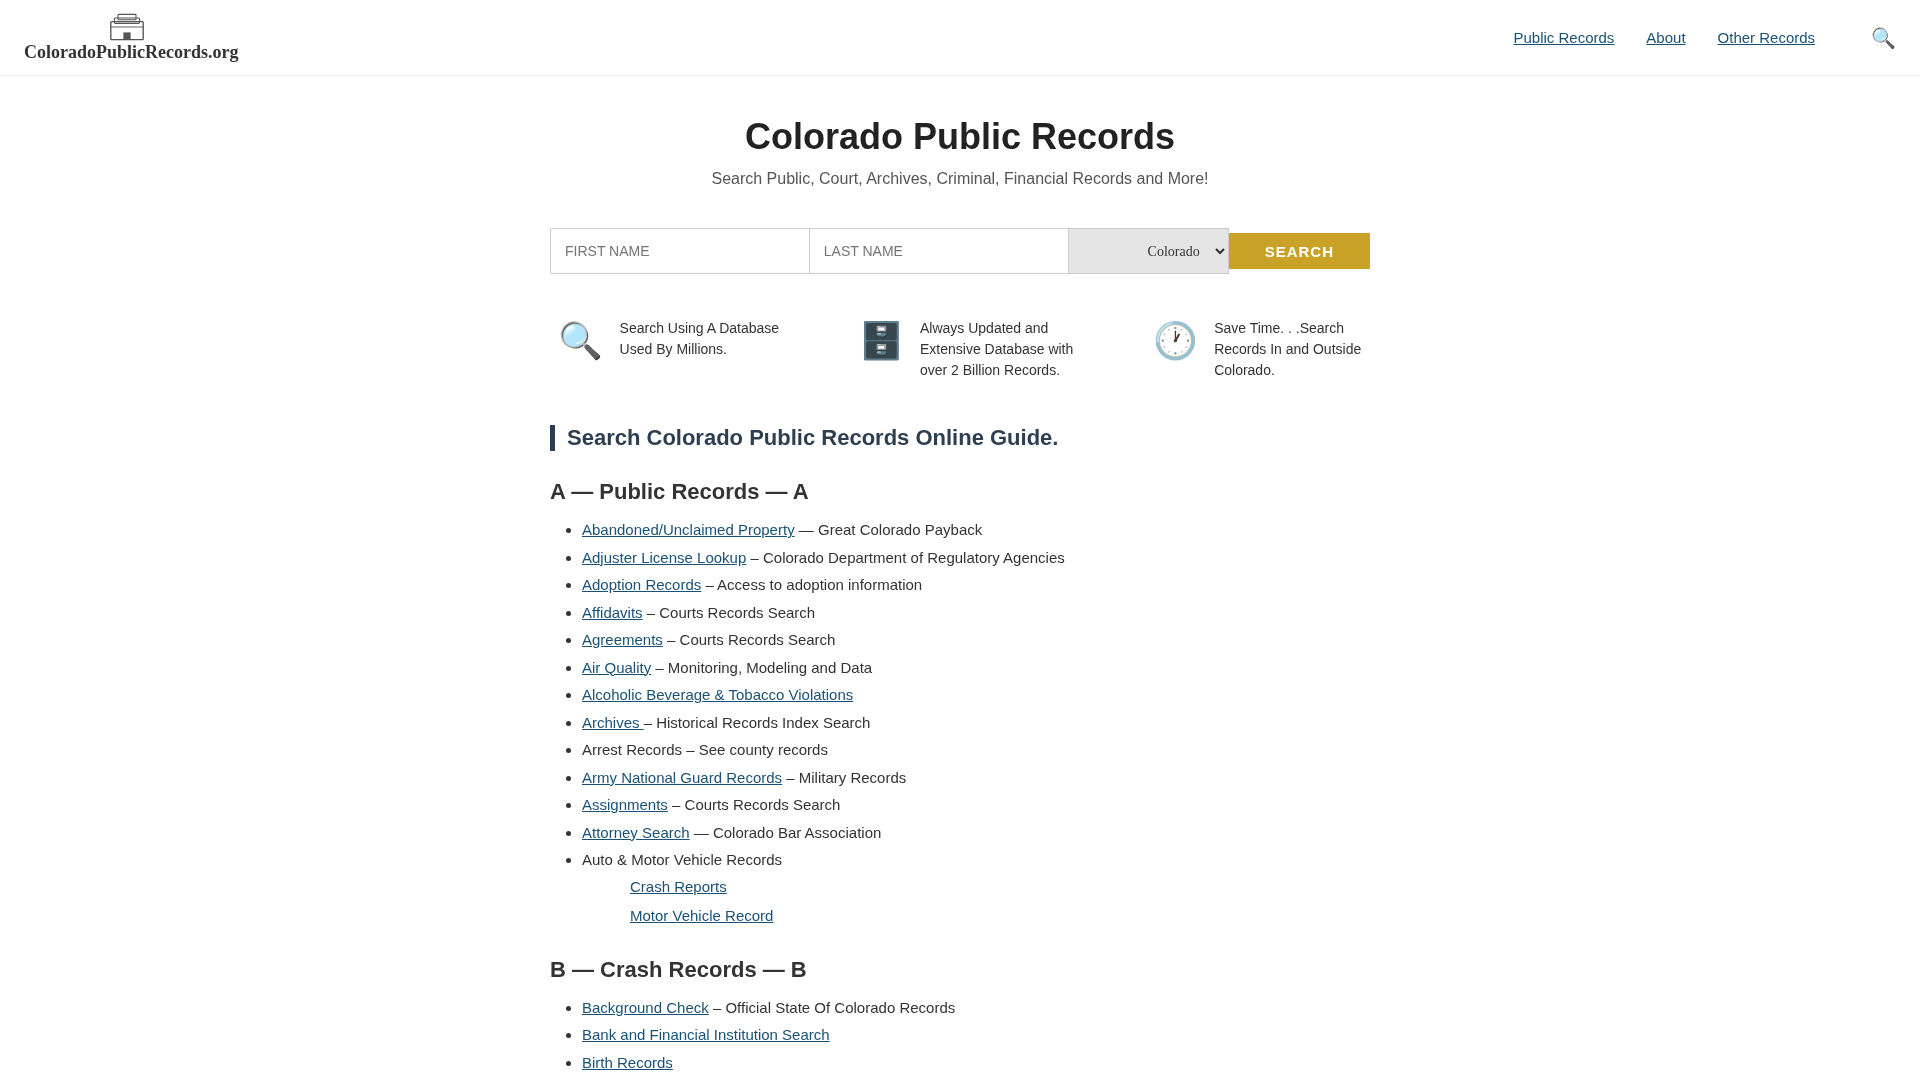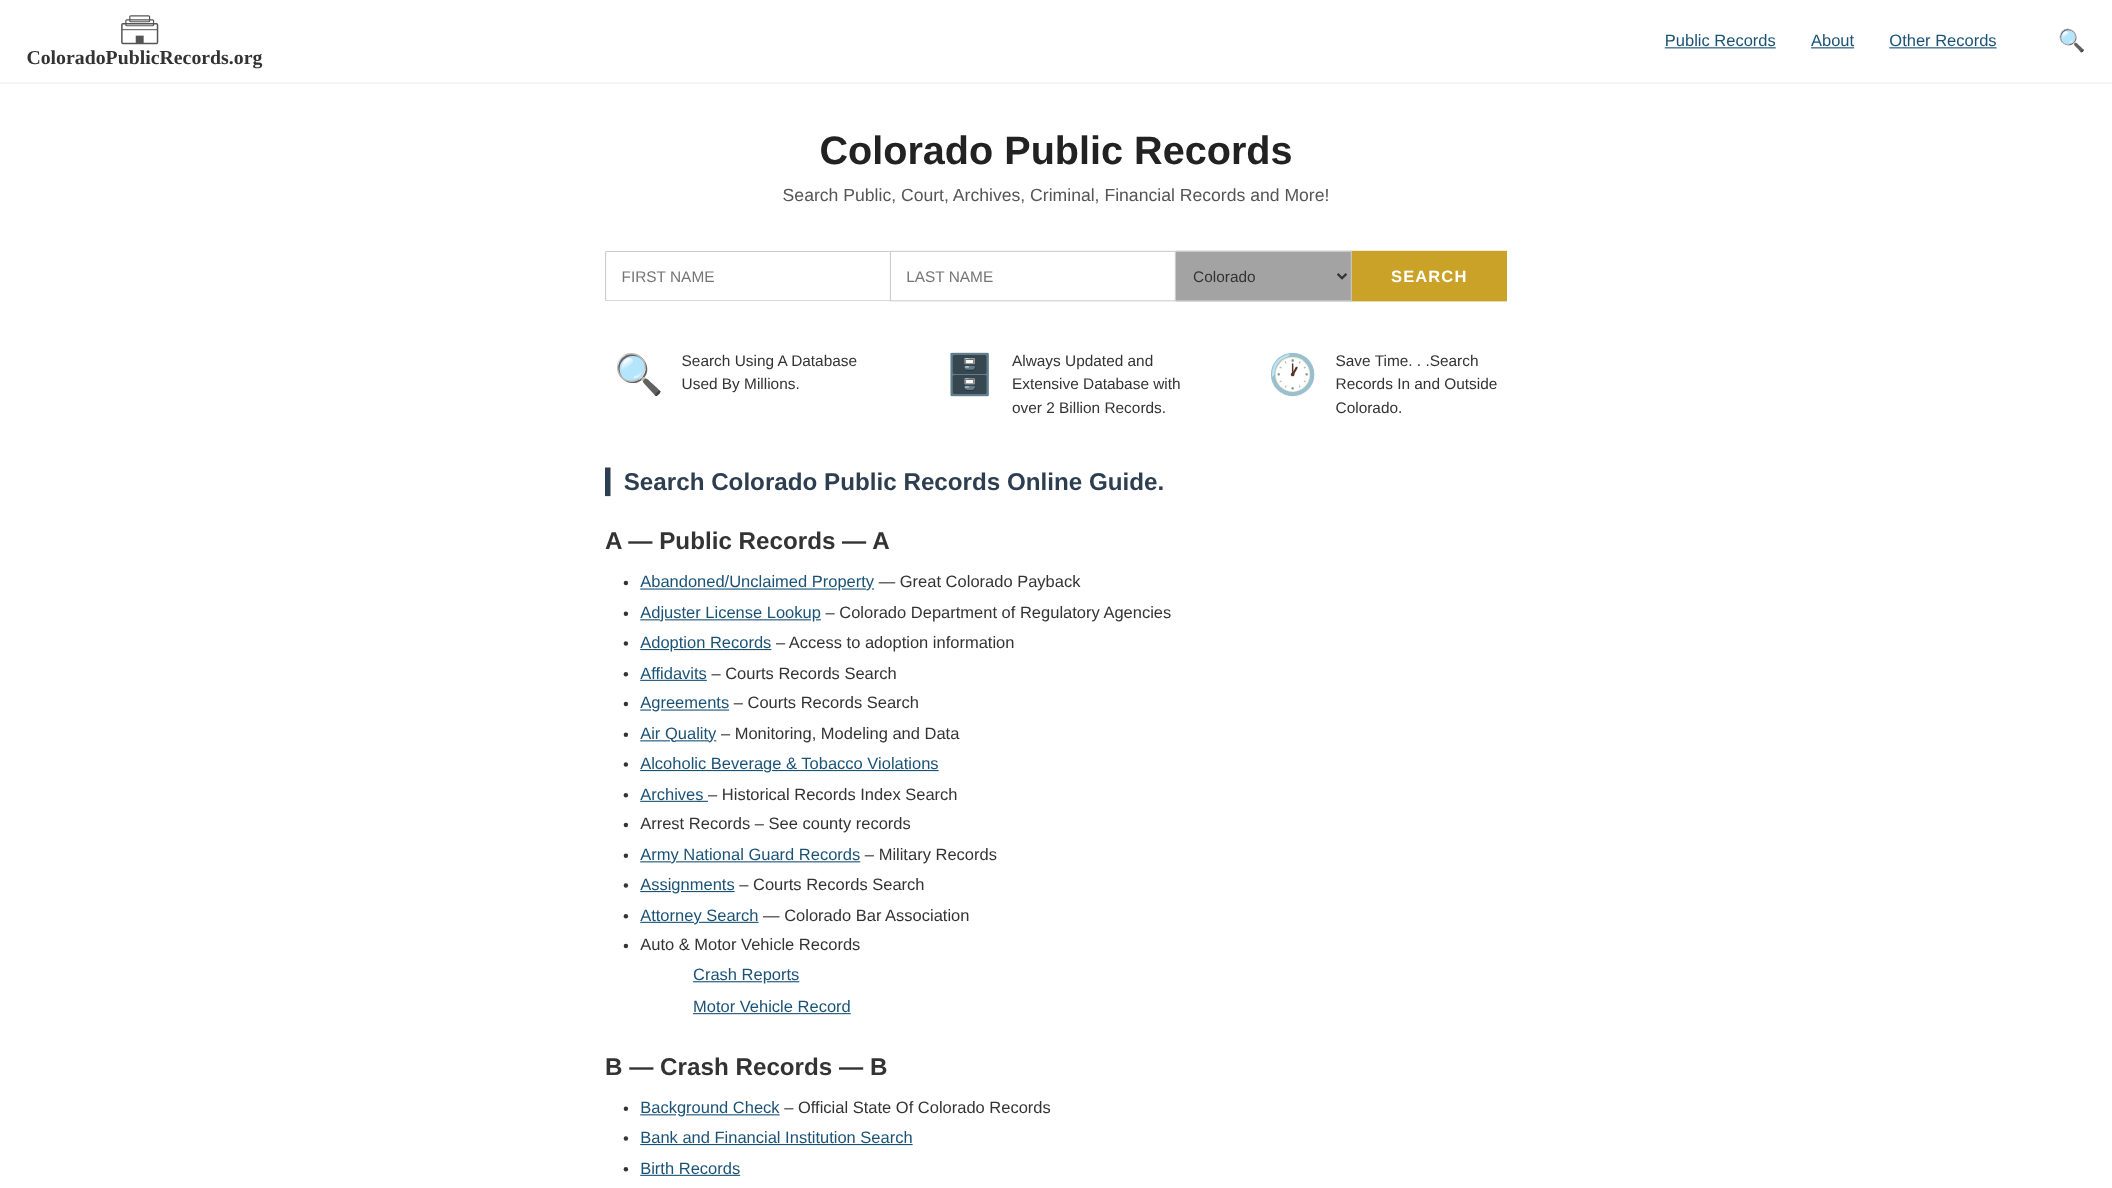--- a/index.html
+++ b/index.html
@@ -86,30 +86,31 @@
     }
     .search-bar input:first-child {
       border-right: none;
     }
     .search-bar select {
       height: 46px;
       border: 1px solid #ccc;
       border-left: none;
       padding: 0 12px;
       font-size: 14px;
-      font-family: Liberation Sans, sans-serif;
-      color: #333;
-      background: #a3a3a3;
+      font-family: Liberation Serif, serif;
+      color: #333;
+      background: #e5e5e5;
       outline: none;
       width: 160px;
       cursor: pointer;
       appearance: auto;
+      text-align: right;
     }
     .search-btn {
-      height: 46px;
+      height: 36px;
       background: #c9a227;
       color: #fff;
       border: none;
       padding: 0 36px;
       font-size: 15px;
       font-weight: bold;
       letter-spacing: 1px;
       cursor: pointer;
       font-family: Arial, sans-serif;
       white-space: nowrap;

